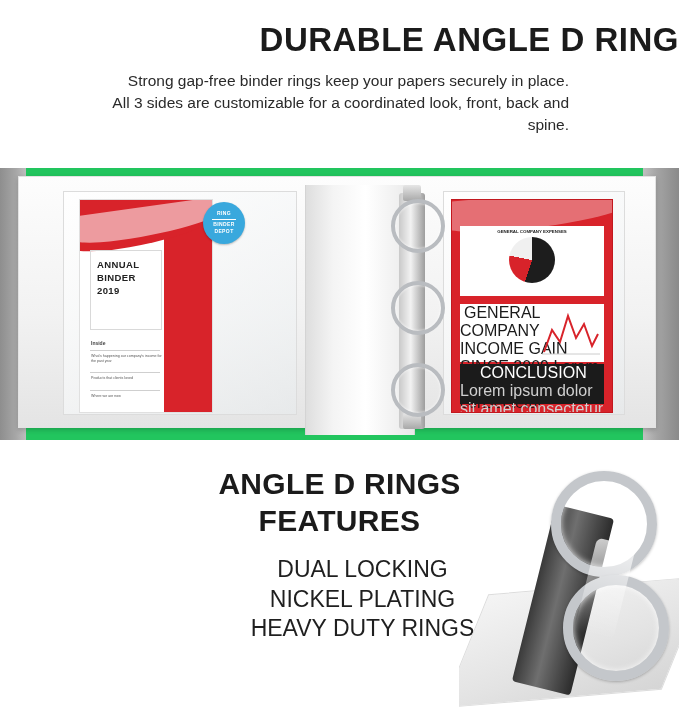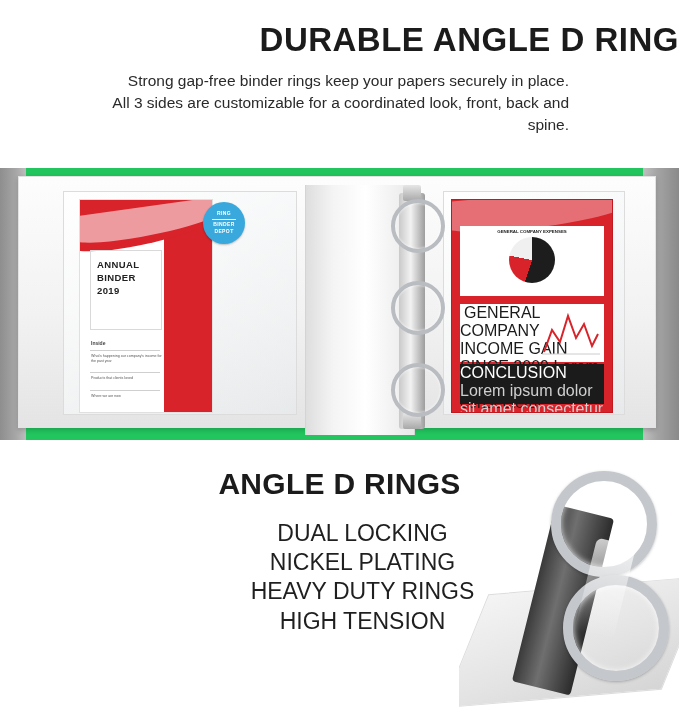--- a/index.html
+++ b/index.html
@@ -268,21 +268,21 @@
     position: absolute;
     right: 4px; top: 4px;
     width: 58px; height: 48px;
   }
   .conclusion {
     position: absolute;
     left: 8px; bottom: 8px;
     width: 144px; height: 40px;
     background: #1b1b1b;
   }
-  .conclusion .ic-title { color: #ffffff; text-align: right; padding-left: 0;}
+  .conclusion .ic-title { color: #ffffff; text-align: right; padding-left: 20px;}
   .conclusion .ic-text { color: #cfcfcf; }
 
   
   .features-block {
     position: absolute;
     top: 466px;
     left: 0;
     width: 679px;
     text-align: center;
   }
@@ -415,26 +415,26 @@
         <span class="ic-title">CONCLUSION</span>
         <span class="ic-text">Lorem ipsum dolor sit amet consectetur adipiscing elit sed do eiusmod tempor incididunt ut labore et dolore magna aliqua ut enim ad minim.</span>
       </div>
     </div>
   </div>
 </div>
 
 <div class="features-block">
   <div class="feat-title">
     <div>ANGLE D RINGS</div>
+    <div>FEATURES</div>
   </div>
   <div class="feat-list">
     <div>DUAL LOCKING</div>
     <div>NICKEL PLATING</div>
     <div>HEAVY DUTY RINGS</div>
-    <div>HIGH TENSION</div>
   </div>
 </div>
 
 <div class="ring-photo">
   <div class="ring-photo-paper"></div>
   <div class="ring-photo-spine"></div>
   <div class="big-ring br1"></div>
   <div class="big-ring br2"></div>
   <div class="ring-gloss"></div>
 </div>

